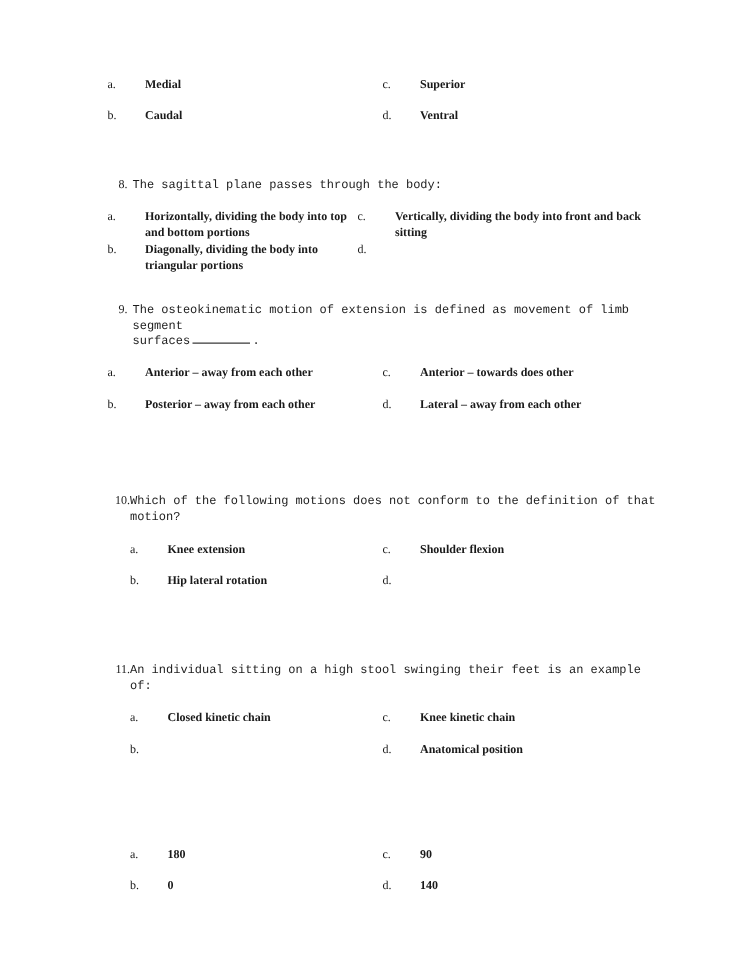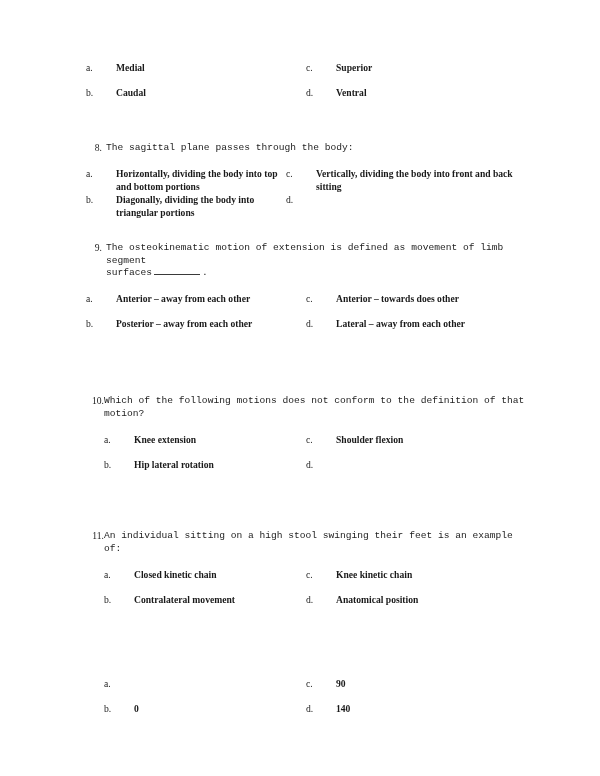--- a/index.html
+++ b/index.html
@@ -213,36 +213,36 @@
       <div class="opt indent-sub">
         <span class="opt-letter">a.</span>
         <span class="opt-text">Closed kinetic chain</span>
       </div>
       <div class="opt">
         <span class="opt-letter">c.</span>
         <span class="opt-text">Knee kinetic chain</span>
       </div>
       <div class="opt indent-sub">
         <span class="opt-letter">b.</span>
-        <span class="opt-text">Contralateral movement</span>
       </div>
       <div class="opt">
         <span class="opt-letter">d.</span>
         <span class="opt-text">Anatomical position</span>
       </div>
     </div>
 
     <div class="gap-xl"></div>
 
 
     <div class="gap-sm"></div>
 
     <div class="options spaced">
       <div class="opt indent-sub">
         <span class="opt-letter">a.</span>
+        <span class="opt-text">180</span>
       </div>
       <div class="opt">
         <span class="opt-letter">c.</span>
         <span class="opt-text">90</span>
       </div>
       <div class="opt indent-sub">
         <span class="opt-letter">b.</span>
         <span class="opt-text">0</span>
       </div>
       <div class="opt">

